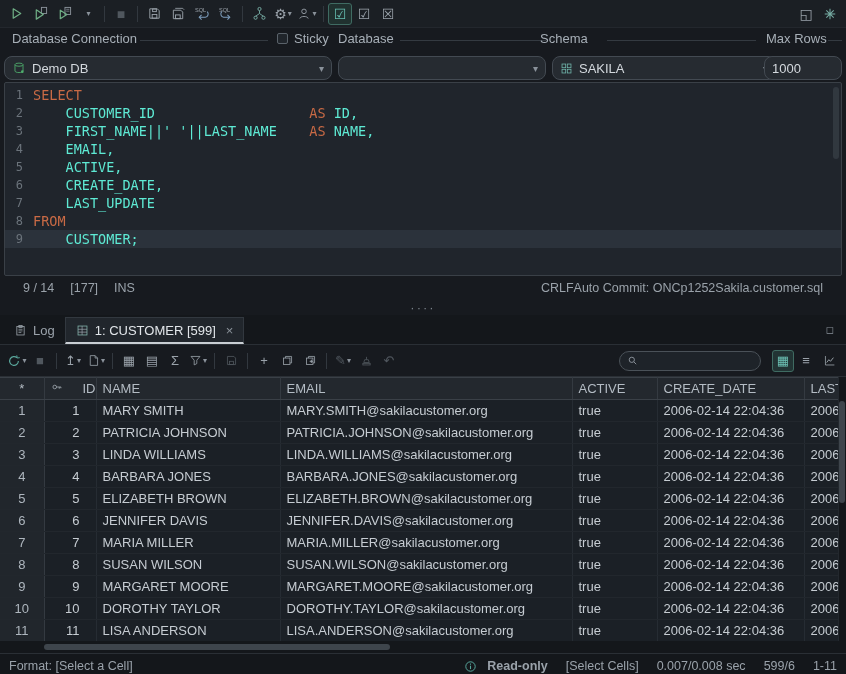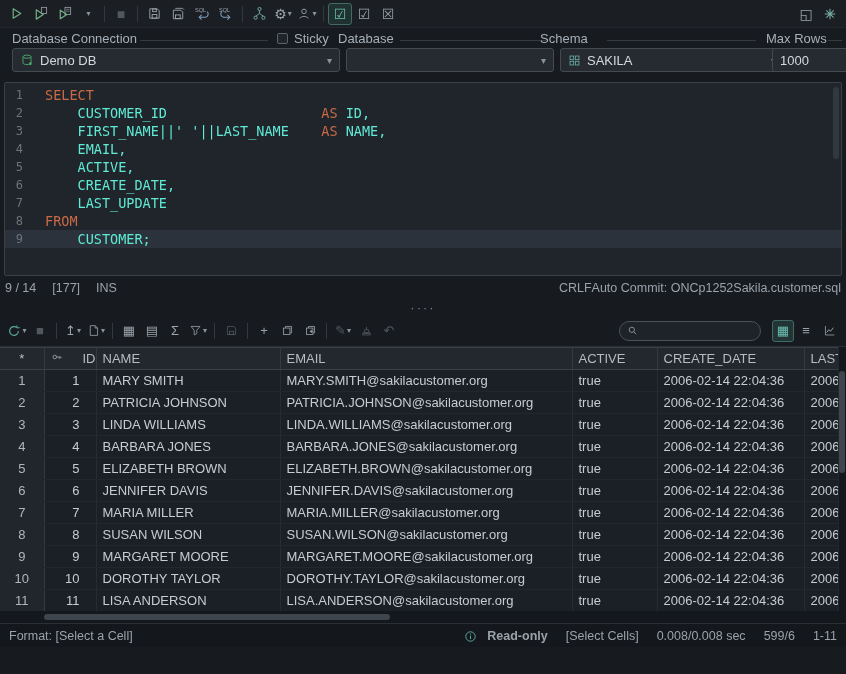--- a/index.html
+++ b/index.html
@@ -15,37 +15,37 @@
   .tbtn.disabled { color:#50575e; }
   .tsep { width:1px; height:16px; background:#32383f; margin:0 4px; }
   .spring { margin-left:auto; }
   svg { display:block; }
 
   
   .connbar { flex:0 0 54px; position:relative; background:#171a1f; }
   .cb-label { position:absolute; top:3px; font-size:13px; color:#a7afb7; white-space:nowrap; }
   .cb-rule { position:absolute; top:12px; height:1px; background:#343a41; }
   .checkbox { position:absolute; top:5px; width:11px; height:11px; border:1px solid #5a626a; border-radius:2px; background:#20252b; }
-  .combo { position:absolute; top:20px; height:24px; background:#262b31; border:1px solid #434a52; border-radius:3px; display:flex; align-items:center; padding:0 7px; color:#d4d9de; gap:6px;margin-left:8px; }
+  .combo { position:absolute; top:28px; height:24px; background:#262b31; border:1px solid #434a52; border-radius:8px; display:flex; align-items:center; padding:0 7px; color:#d4d9de; gap:6px; }
   .combo .chev { margin-left:auto; color:#8a929a; font-size:10px; }
   .cicon { display:flex; align-items:center; }
 
   
   .editor { flex:0 0 194px; margin:0 4px; background:#20252c; border:1px solid #3a4047; border-radius:2px; position:relative; overflow:hidden; padding-top:3px;
             font-family:"DejaVu Sans Mono", monospace; font-size:13.5px; line-height:18px; }
   .ed-line { display:flex; height:18px; }
   .ed-line.current { background:#2b323b; }
   .ln { flex:0 0 28px; text-align:right; padding-right:10px; color:#6b737b; font-size:12px; }
-  .code { white-space:pre; color:#c9ced4;margin-left:12px; }
+  .code { white-space:pre; color:#c9ced4; }
   .tok-kw { color:#c96a45; }
   .tok-pl { color:#5eead4; }
   .ed-vthumb { position:absolute; right:2px; top:4px; width:6px; height:72px; background:#31383f; border-radius:3px; }
 
   
-  .ed-status { flex:0 0 24px; display:flex; align-items:center; padding:0 5px; color:#9aa2aa; font-size:12.5px; gap:16px; background:#171a1f; }
+  .ed-status { flex:0 0 24px; display:flex; align-items:center; padding:0 23px; color:#9aa2aa; font-size:12.5px; gap:16px; background:#171a1f; }
   .ed-status .rgroup { display:flex; }
 
   
   .splitter { flex:0 0 12px; display:flex; align-items:center; justify-content:center; color:#7a828a; font-size:13px; letter-spacing:2px; background:#171a1f; }
 
   
   .tabbar { flex:0 0 30px; display:flex; align-items:flex-end; background:#14171b; border-bottom:1px solid #2a2f35; padding:0 4px; }
   .tab { height:27px; display:flex; align-items:center; gap:6px; padding:0 10px; color:#9aa2aa; font-size:13px; white-space:nowrap; }
   .tab.active { background:#21262c; color:#e2e6ea; border:1px solid #32383f; border-bottom:2px solid #c9ced3; }
   .tclose { color:#8a929a; font-size:13px; margin-left:4px; }
@@ -296,20 +296,43 @@
       <span>Auto Commit: ON</span>
       <span>Cp1252</span>
       <span>Sakila.customer.sql</span>
     </span>
   </div>
 
   <div class="splitter">
     <span>····</span>
   </div>
 
+  <div class="tabbar">
+    <div class="tab">
+      <span>
+          <svg width="13" height="13" viewBox="0 0 16 16" fill="none" stroke="#9aa2aa">
+            <rect x="3.5" y="3" width="9" height="10.5"></rect>
+            <rect x="6" y="1.8" width="4" height="2.4"></rect>
+            <path d="M5.5 6.5h5M5.5 8.5h5M5.5 10.5h3.5" stroke-width=".9"></path>
+          </svg>
+        </span>
+      <span>Log</span>
+    </div>
+    <div class="tab active">
+      <span>
+          <svg width="13" height="13" viewBox="0 0 16 16" fill="none" stroke="#7fb0a8">
+            <rect x="2.5" y="2.5" width="11" height="11"></rect>
+            <path d="M2.5 6.5h11M2.5 10h11M7.5 2.5v11" stroke="#9aa2aa" stroke-width=".9"></path>
+          </svg>
+        </span>
+      <span>1: CUSTOMER [599]</span>
+      <span class="tclose">×</span>
+    </div>
+    <span class="tab-max">◻</span>
+  </div>
 
   <div class="rtoolbar">
     <div class="rbtn">
       <span>
           <svg width="14" height="14" viewBox="0 0 16 16" fill="none" stroke="#5aa79c" stroke-width="1.3">
             <path d="M13 8a5 5 0 1 1-1.6-3.7"></path>
             <path d="M11.2 1.6l.4 3 3-.4" stroke-width="1.1"></path>
           </svg>
         </span>
       <span class="mini">▾</span>
@@ -571,18 +594,18 @@
       <span>
           <svg width="13" height="13" viewBox="0 0 16 16">
             <circle cx="8" cy="8" r="5.8" fill="none" stroke="#56a79c" stroke-width="1.2"></circle>
             <rect x="7.35" y="7" width="1.3" height="4.2" fill="#56a79c"></rect>
             <rect x="7.35" y="4.4" width="1.3" height="1.4" fill="#56a79c"></rect>
           </svg>
         </span>
       <span>Read-only</span>
     </span>
     <span>[Select Cells]</span>
-    <span>0.008/0.008 sec</span>
+    <span>0.007/0.008 sec</span>
     <span>599/6</span>
     <span>1-11</span>
   </div>
 
 </div>
 
 </body></html>

